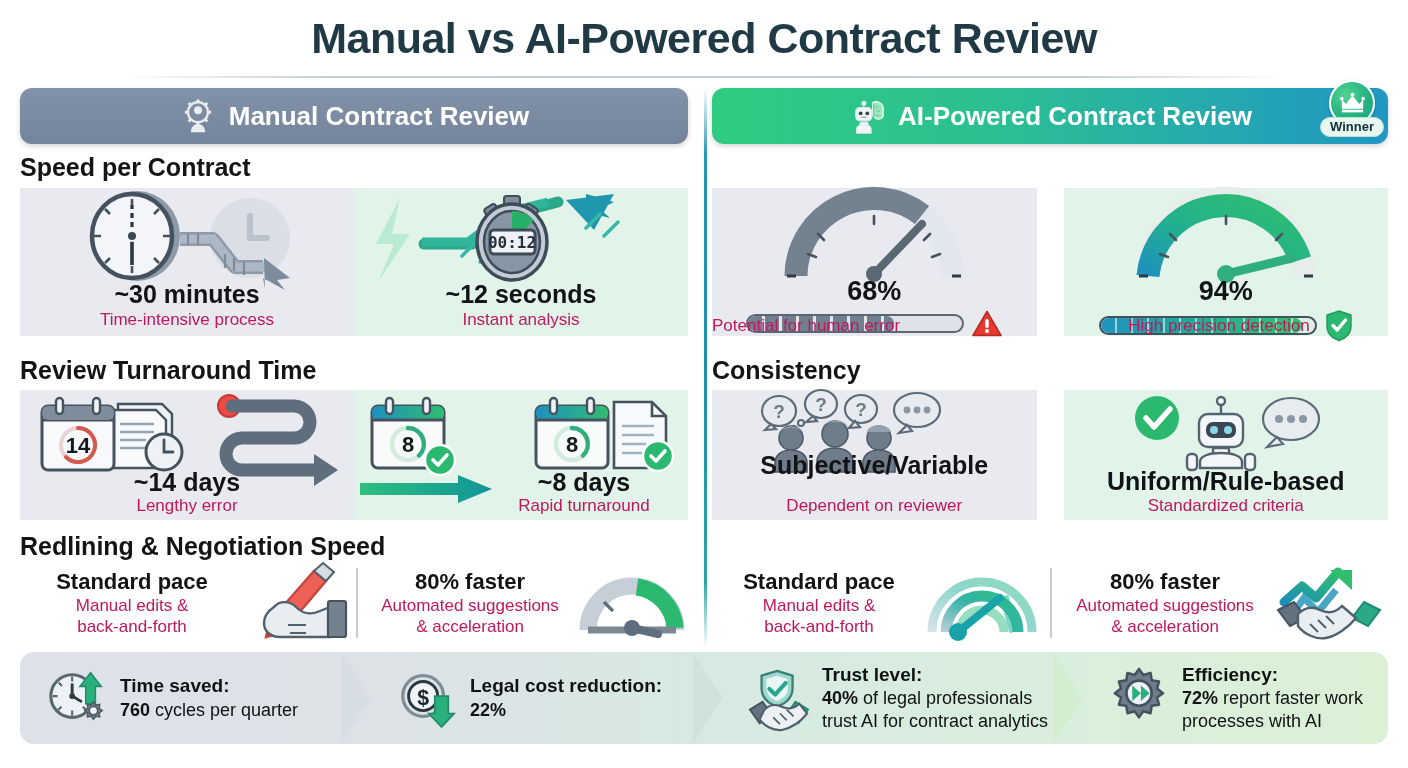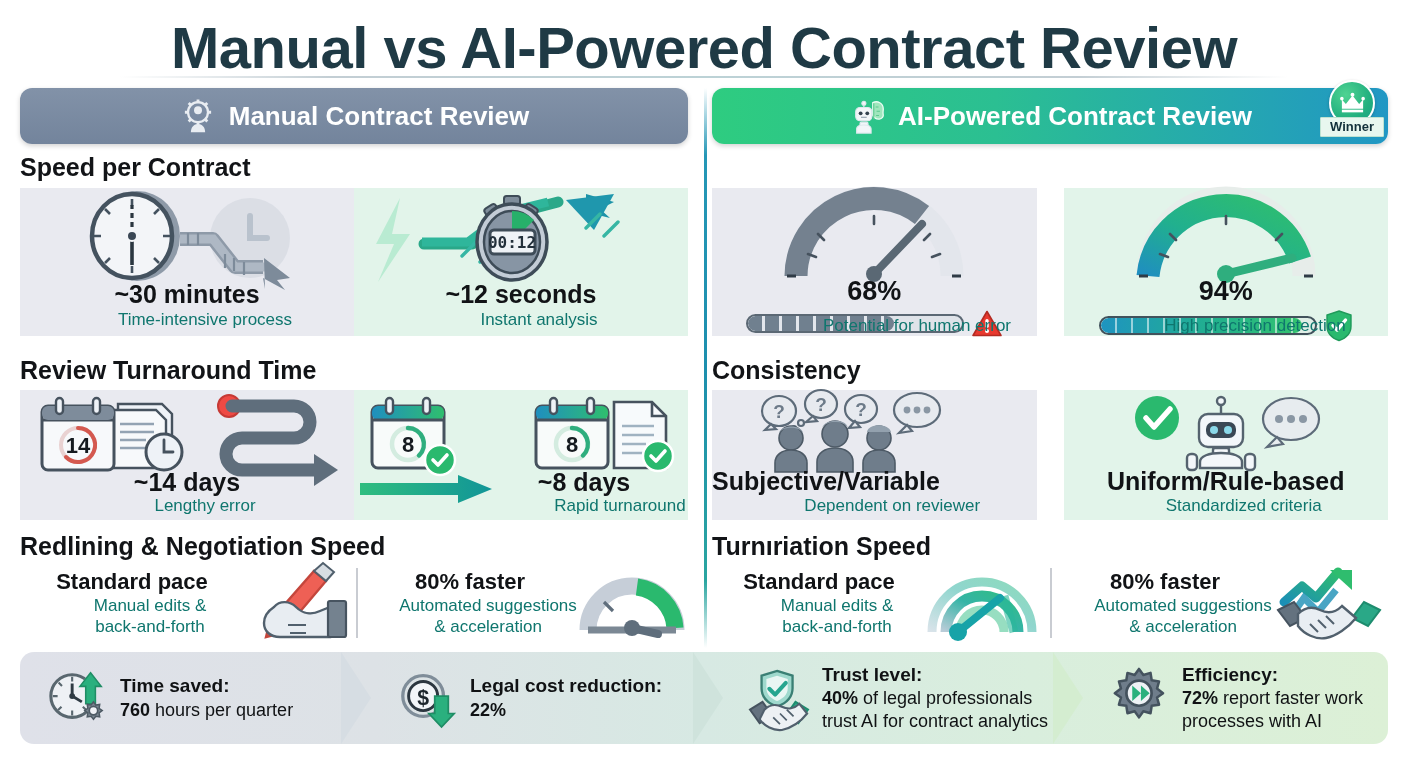--- a/index.html
+++ b/index.html
@@ -8,21 +8,21 @@
     background: #ffffff;
     font-family: "Liberation Sans", sans-serif;
     overflow: hidden;
   }
   .page { position: relative; width: 1408px; height: 768px; }
 
   
   .title {
     position: absolute; top: 14px; left: 0; width: 1408px;
     text-align: center;
-    font-size: 58px; font-weight: bold; letter-spacing: -0.5px;
+    font-size: 43px; font-weight: bold; letter-spacing: -0.5px;
     color: #1f3a45;
     font-family: "Liberation Sans", sans-serif;
   }
   .title-rule {
     position: absolute; top: 76px; left: 120px; width: 1168px; height: 2px;
     background: linear-gradient(90deg, rgba(200,210,215,0) 0%, #c3ced4 18%, #bcd2d6 50%, #c3ced4 82%, rgba(200,210,215,0) 100%);
   }
 
   
   .col-header {
@@ -44,21 +44,21 @@
   }
   .winner-circle {
     width: 46px; height: 46px; border-radius: 50%;
     background: radial-gradient(circle at 35% 30%, #4fd392 0%, #22b07f 60%, #16a085 100%);
     border: 2.5px solid #ffffff;
     display: flex; align-items: center; justify-content: center;
     box-shadow: 0 1px 3px rgba(0,0,0,.25);
   }
   .winner-label {
     margin-top: -9px;
-    background: #e8f7ef; border: 1.5px solid #bfe3d2; border-radius: 1px;
+    background: #e8f7ef; border: 1.5px solid #bfe3d2; border-radius: 10px;
     padding: 1px 9px 2px; font-size: 13px; font-weight: bold; color: #12303a;
     line-height: 15px;
   }
 
   
   .metric-title {
     position: absolute; text-align: left; font-size: 25px; font-weight: bold; color: #121417;
   }
   .metric-title.left  { left: 20px;  width: 668px; }
   .metric-title.right { left: 712px; width: 676px; }
@@ -66,21 +66,21 @@
   .panel { position: absolute; display: flex; }
   .panel.left  { left: 20px;  width: 668px; }
   .panel.right { left: 712px; width: 676px; gap: 27px; }
 
   .half { width: 50%; height: 100%; position: relative; display: flex;
           flex-direction: column; align-items: center; justify-content: flex-start; }
   .bg-gray { background: #e9eaf0; }
   .bg-mint { background: #e2f4ea; }
 
   .big { font-size: 25px; font-weight: bold; color: #111316; line-height: 28px; white-space: nowrap;}
-  .sub { font-size: 17px; color: #0f766e; line-height: 21px; white-space: nowrap; margin-left: 36px;}
+  .sub { font-size: 17px; color: #be185d; line-height: 21px; white-space: nowrap;}
   .big-sm { font-size: 22px; font-weight: bold; color: #111316; line-height:26px; white-space: nowrap;}
 
   .divider-v {
     position: absolute; top: 88px; left: 704px; width: 3px; height: 560px;
     background: linear-gradient(180deg, rgba(31,150,180,0) 0%, #2597b6 12%, #1d8fae 50%, #2aa5a0 88%, rgba(42,165,160,0) 100%);
   }
 
   
   .inner-rule {
     position: absolute; width: 2px; background: #c9ccd2;
@@ -278,21 +278,21 @@
           <div style="position:absolute;left:0;top:0;height:100%;width:94%;background:linear-gradient(90deg,#1f94c0,#21b08e 55%,#34c36e);border-radius:8px"></div>
           <div style="position:absolute;left:0;top:0;height:100%;width:94%;background:repeating-linear-gradient(90deg,rgba(255,255,255,0) 0 14px,rgba(255,255,255,.55) 14px 16px)"></div>
         </div>
         <svg width="28" height="31" viewBox="0 0 28 31">
           <path d="M14 1l12 4v11c0 8-6 12.5-12 14.5C8 28.5 2 24 2 16V5z" fill="#2ab96e" stroke="#1f9a5a" stroke-width="1.4"></path>
           <path d="M8 15.5l4.2 4.5L20.5 10" fill="none" stroke="#fff" stroke-width="3.4" stroke-linecap="round" stroke-linejoin="round"></path>
         </svg>
       </div>
     </div>
   </div>
-  <div class="sub" style="position:absolute;top:315px;left:712px;width:338px;text-align:center">Potential for human error</div>
+  <div class="sub" style="position:absolute;top:315px;left:712px;width:338px;">Potential for human error</div>
   <div class="sub" style="position:absolute;top:315px;left:1050px;width:338px;text-align:center">High precision detection</div>
 
   <div class="metric-title left" style="top:356px">Review Turnaround Time</div>
   <div class="metric-title right" style="top:356px">Consistency</div>
 
   <div class="panel left" style="top:390px;height:130px">
     <div class="half bg-gray">
       <div style="position:absolute;top:2px;left:0;width:100%;height:80px">
         <svg viewBox="0 0 334 82" width="334" height="82">
 
@@ -421,21 +421,21 @@
             <circle cx="130" cy="46" r="12"></circle>
               <path d="M114 80v-9c0-8 7-13 16-13s16 5 16 13v9z"></path>
           </g>
           <g fill="#93a1ae">
             <path d="M30 41c2-8 22-9 24 0-4-7-20-7-24 0z"></path>
             <path d="M73 36c3-9 24-10 26 0-4-8-22-8-26 0z"></path>
             <path d="M118 40c1-9 22-9 24 0z"></path>
           </g>
         </svg>
       </div>
-      <div class="big" style="position:absolute;top:77px;width:100%;">Subjective/Variable</div>
+      <div class="big" style="position:absolute;top:61px;width:100%;text-align:center">Subjective/Variable</div>
       <div class="sub" style="position:absolute;top:105px;width:100%;text-align:center">Dependent on reviewer</div>
     </div>
     <div class="half bg-mint">
       <div style="position:absolute;top:2px;width:100%;display:flex;justify-content:center">
         <svg viewBox="0 0 210 80" width="210" height="80">
           <circle cx="36" cy="26" r="22" fill="#2ab96e"></circle>
           <path d="M25 26l8 9 16-18" fill="none" stroke="#fff" stroke-width="5.5" stroke-linecap="round" stroke-linejoin="round"></path>
           <g fill="#f3f7fa" stroke="#55636f" stroke-width="2.4">
             <circle cx="100" cy="9" r="4"></circle>
             <rect x="78" y="22" width="44" height="33" rx="9"></rect>
@@ -456,21 +456,20 @@
               <circle cx="182" cy="27" r="4"></circle>
             </g>
         </svg>
       </div>
       <div class="big" style="position:absolute;top:77px;width:100%;text-align:center">Uniform/Rule-based</div>
       <div class="sub" style="position:absolute;top:105px;width:100%;text-align:center">Standardized criteria</div>
     </div>
   </div>
 
   <div class="metric-title left" style="top:532px">Redlining &amp; Negotiation Speed</div>
-  <div class="metric-title right" style="top:532px">Turnıriation Speed</div>
 
   <div class="inner-rule" style="left:356px;top:568px;height:70px"></div>
   <div class="inner-rule" style="left:1050px;top:568px;height:70px"></div>
 
   <div style="position:absolute;left:20px;top:566px;width:334px;height:74px;display:flex;align-items:center">
     <div style="flex:1;text-align:center">
       <div class="big-sm">Standard pace</div>
       <div class="sub">Manual edits &amp;</div>
       <div class="sub">back-and-forth</div>
     </div>
@@ -561,21 +560,21 @@
         <circle cx="27" cy="30" r="3" fill="#2f3b44"></circle>
         <path d="M40 12h12v22H40z" fill="#eef1f5" opacity=".9"></path>
         <path d="M46 6l11 14h-6v18h-10V20h-6z" fill="#2ab07e" stroke="#1f8d65" stroke-width="1.6"></path>
         <g transform="translate(36,36)">
           <path d="M13 0l2.4 3.3 4-.6-.6 4L22 9l-3.2 2.4.6 4-4-.6L13 18l-2.4-3.2-4 .6.6-4L4 9l3.2-2.4-.6-4 4 .6z" fill="#7b8893" stroke="#4d5a64" stroke-width="1.6"></path>
           <circle cx="13" cy="9" r="4.4" fill="#eef1f5" stroke="#4d5a64" stroke-width="1.8"></circle>
         </g>
       </svg>
       <div class="seg-txt">
         <div class="seg-head">Time saved:</div>
-        <div class="seg-body"><b>760</b><span> hours per quarter</span></div>
+        <div class="seg-body"><b>760</b><span> cycles per quarter</span></div>
       </div>
       <svg class="chev" viewBox="0 0 30 92" preserveAspectRatio="none">
           <path d="M0 0l30 46-30 46z" fill="#d6dde3"></path>
         </svg>
     </div>
 
     <div class="seg" style="flex:0 0 352px">
       <svg class="seg-icon" viewBox="0 0 64 64">
         <circle cx="28" cy="30" r="21" fill="none" stroke="#7f8d99" stroke-width="3.4"></circle>
         <circle cx="28" cy="30" r="15" fill="#f2f5f8" stroke="#2b363f" stroke-width="3"></circle>

